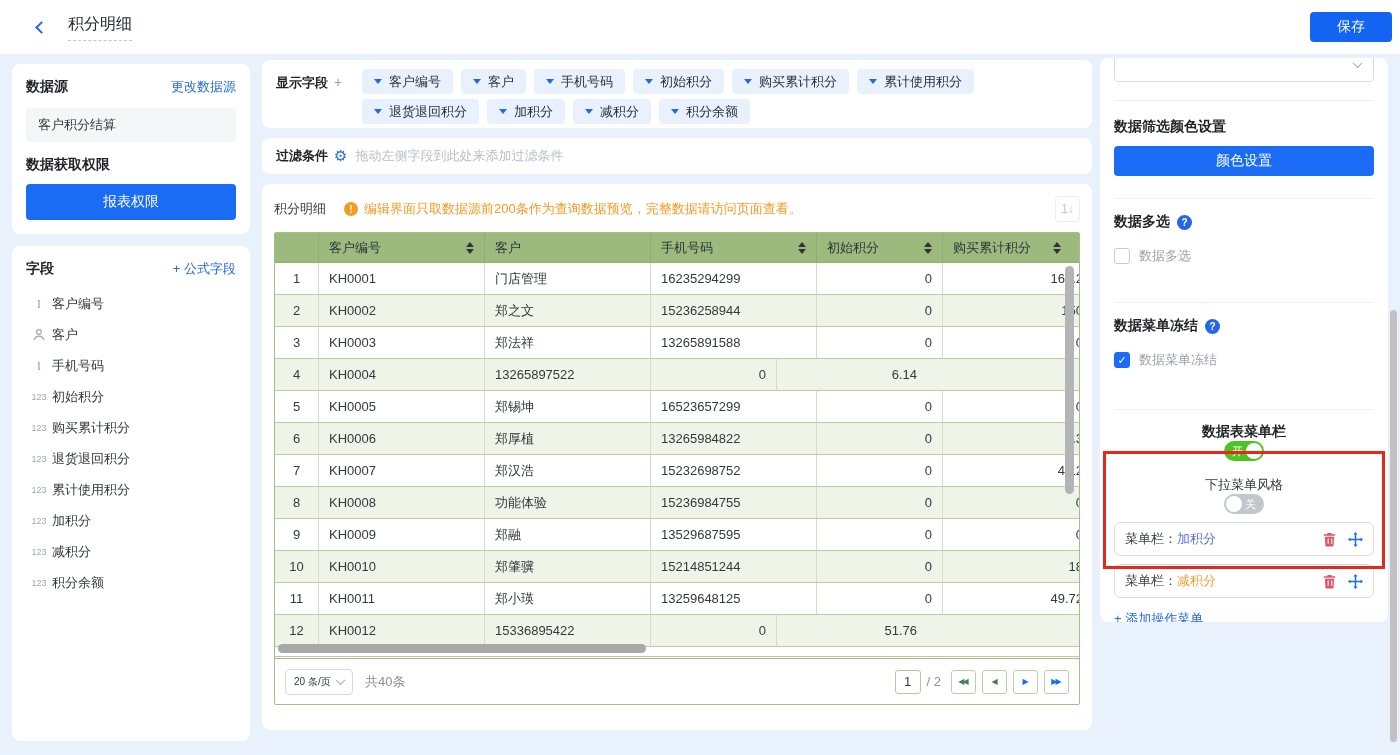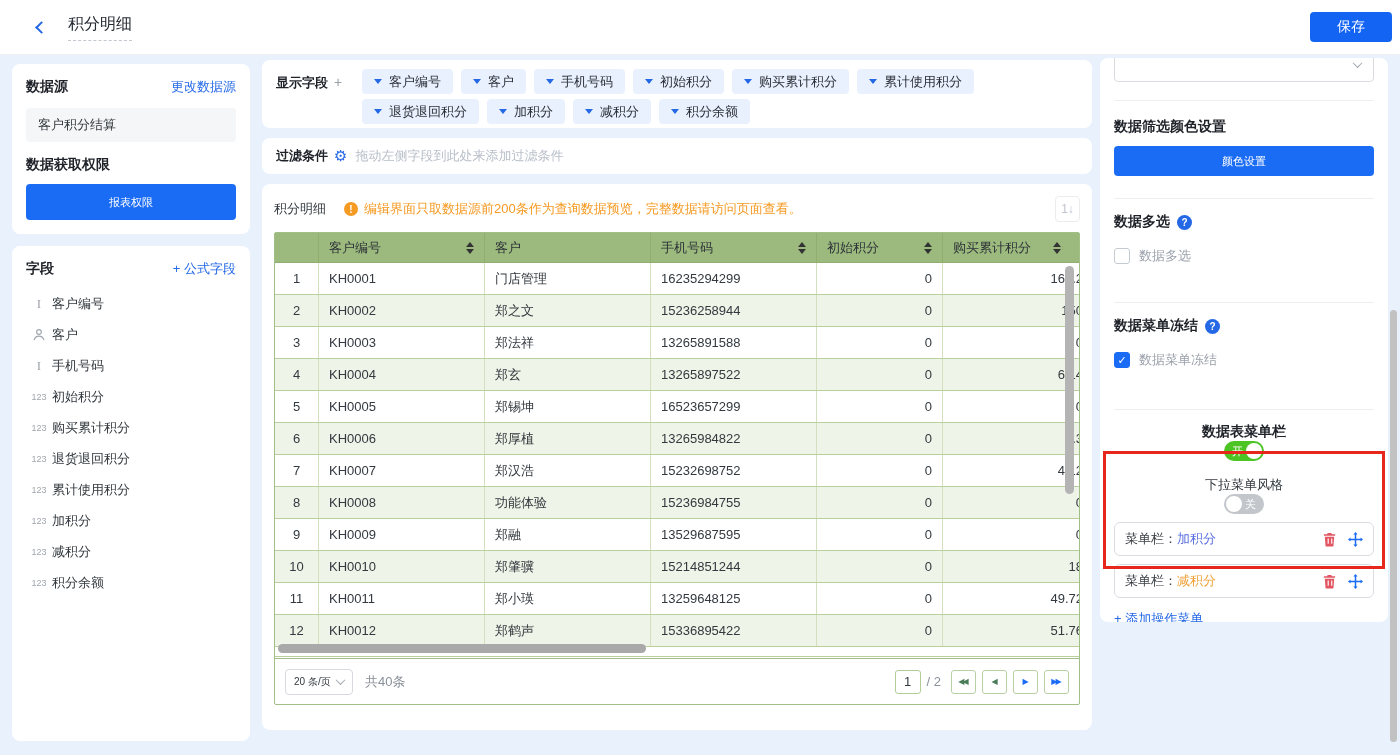--- a/index.html
+++ b/index.html
@@ -15,21 +15,21 @@
 
   .card { position:absolute; background:#fff; border-radius:8px; }
 
   
   .card-ds { left:12px; top:64px; width:238px; height:170px; padding:14px; }
   .sec-row { display:flex; align-items:center; justify-content:space-between; }
   .sec-title { font-weight:700; font-size:14px; color:#1f2329; }
   .blue-link { color:#2468e5; font-size:13px; cursor:pointer; }
   .ds-value { margin-top:12px; height:34px; background:#f5f6f7; border-radius:4px; line-height:34px; padding-left:12px; color:#33393f; }
   .perm-title { margin-top:14px; font-weight:700; font-size:14px; color:#1f2329; }
-  .blue-btn { margin-top:10px; width:100%; height:36px; background:#1b6cf5; color:#fff; border:none; border-radius:4px; font-size:11px; font-family:inherit; cursor:pointer; }
+  .blue-btn { margin-top:10px; width:100%; height:36px; background:#1b6cf5; color:#fff; border:none; border-radius:4px; font-size:14px; font-family:inherit; cursor:pointer; }
 
   .card-fields { left:12px; top:246px; width:238px; height:495px; padding:14px; }
   .field-list { margin-top:10px; }
   .field-item { display:flex; align-items:center; height:31px; cursor:grab; }
   .f-ic { width:26px; color:#a0a6ad; display:flex; align-items:center; justify-content:center; flex:none; }
   .ic-text,.ic-person,.ic-num { display:none; }
   .ft-text .ic-text { display:inline; font-family:"Liberation Serif","DejaVu Serif",serif; font-size:13px; }
   .ft-person .ic-person { display:inline-flex; }
   .ft-number .ic-num { display:inline; font-size:9px; letter-spacing:0; }
   .field-label { color:#33393f; }
@@ -380,21 +380,20 @@
     <div class="td w-code">KH0003</div>
     <div class="td w-name">郑法祥</div>
     <div class="td w-phone">13265891588</div>
     <div class="td w-init num">0</div>
     <div class="td w-purchase num">0</div>
   </div>
 
   <div class="trow">
     <div class="td w-idx">4</div>
     <div class="td w-code">KH0004</div>
-    <div class="td w-name">郑玄</div>
     <div class="td w-phone">13265897522</div>
     <div class="td w-init num">0</div>
     <div class="td w-purchase num">6.14</div>
   </div>
 
   <div class="trow">
     <div class="td w-idx">5</div>
     <div class="td w-code">KH0005</div>
     <div class="td w-name">郑锡坤</div>
     <div class="td w-phone">16523657299</div>
@@ -452,21 +451,20 @@
     <div class="td w-code">KH0011</div>
     <div class="td w-name">郑小瑛</div>
     <div class="td w-phone">13259648125</div>
     <div class="td w-init num">0</div>
     <div class="td w-purchase num">49.72</div>
   </div>
 
   <div class="trow">
     <div class="td w-idx">12</div>
     <div class="td w-code">KH0012</div>
-    <div class="td w-name">郑鹤声</div>
     <div class="td w-phone">15336895422</div>
     <div class="td w-init num">0</div>
     <div class="td w-purchase num">51.76</div>
   </div>
 </div>
         <div class="trow trow-partial"></div>
       </div>
       <div class="vscroll"></div>
     </div>
     <div class="hscroll"></div>

